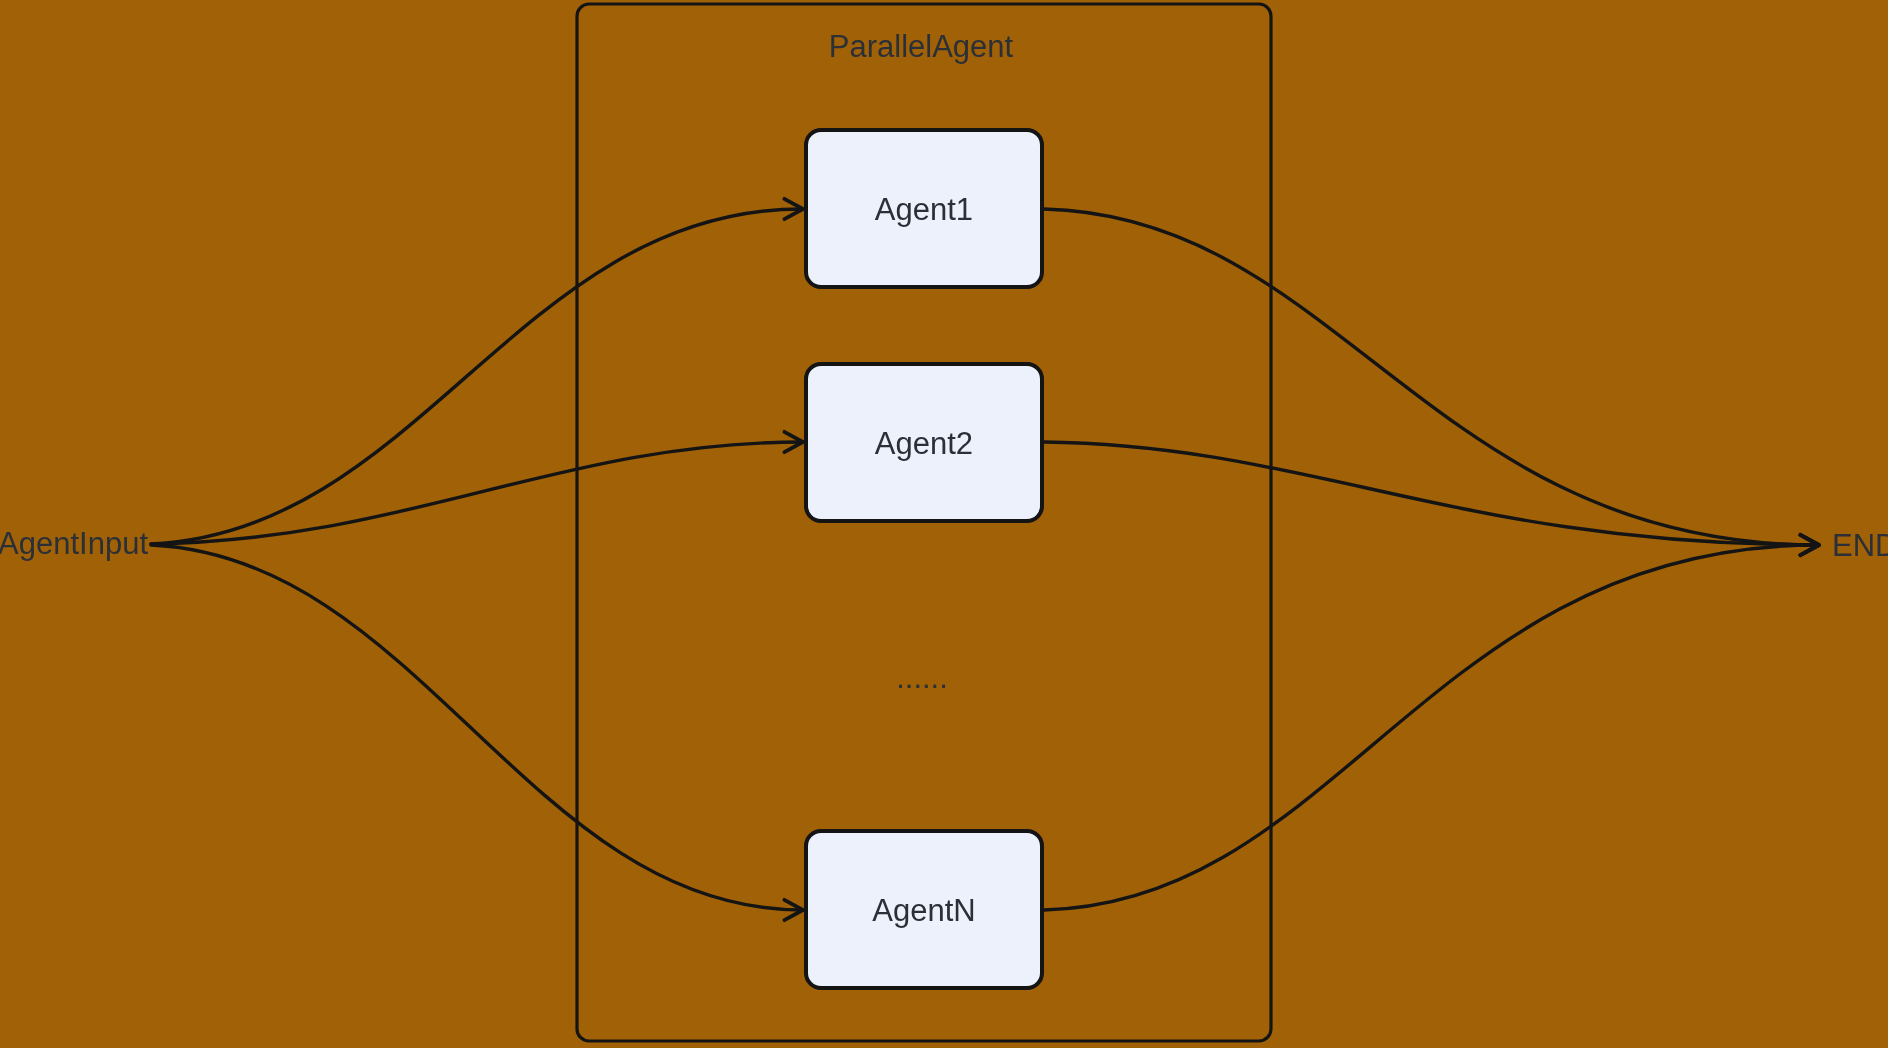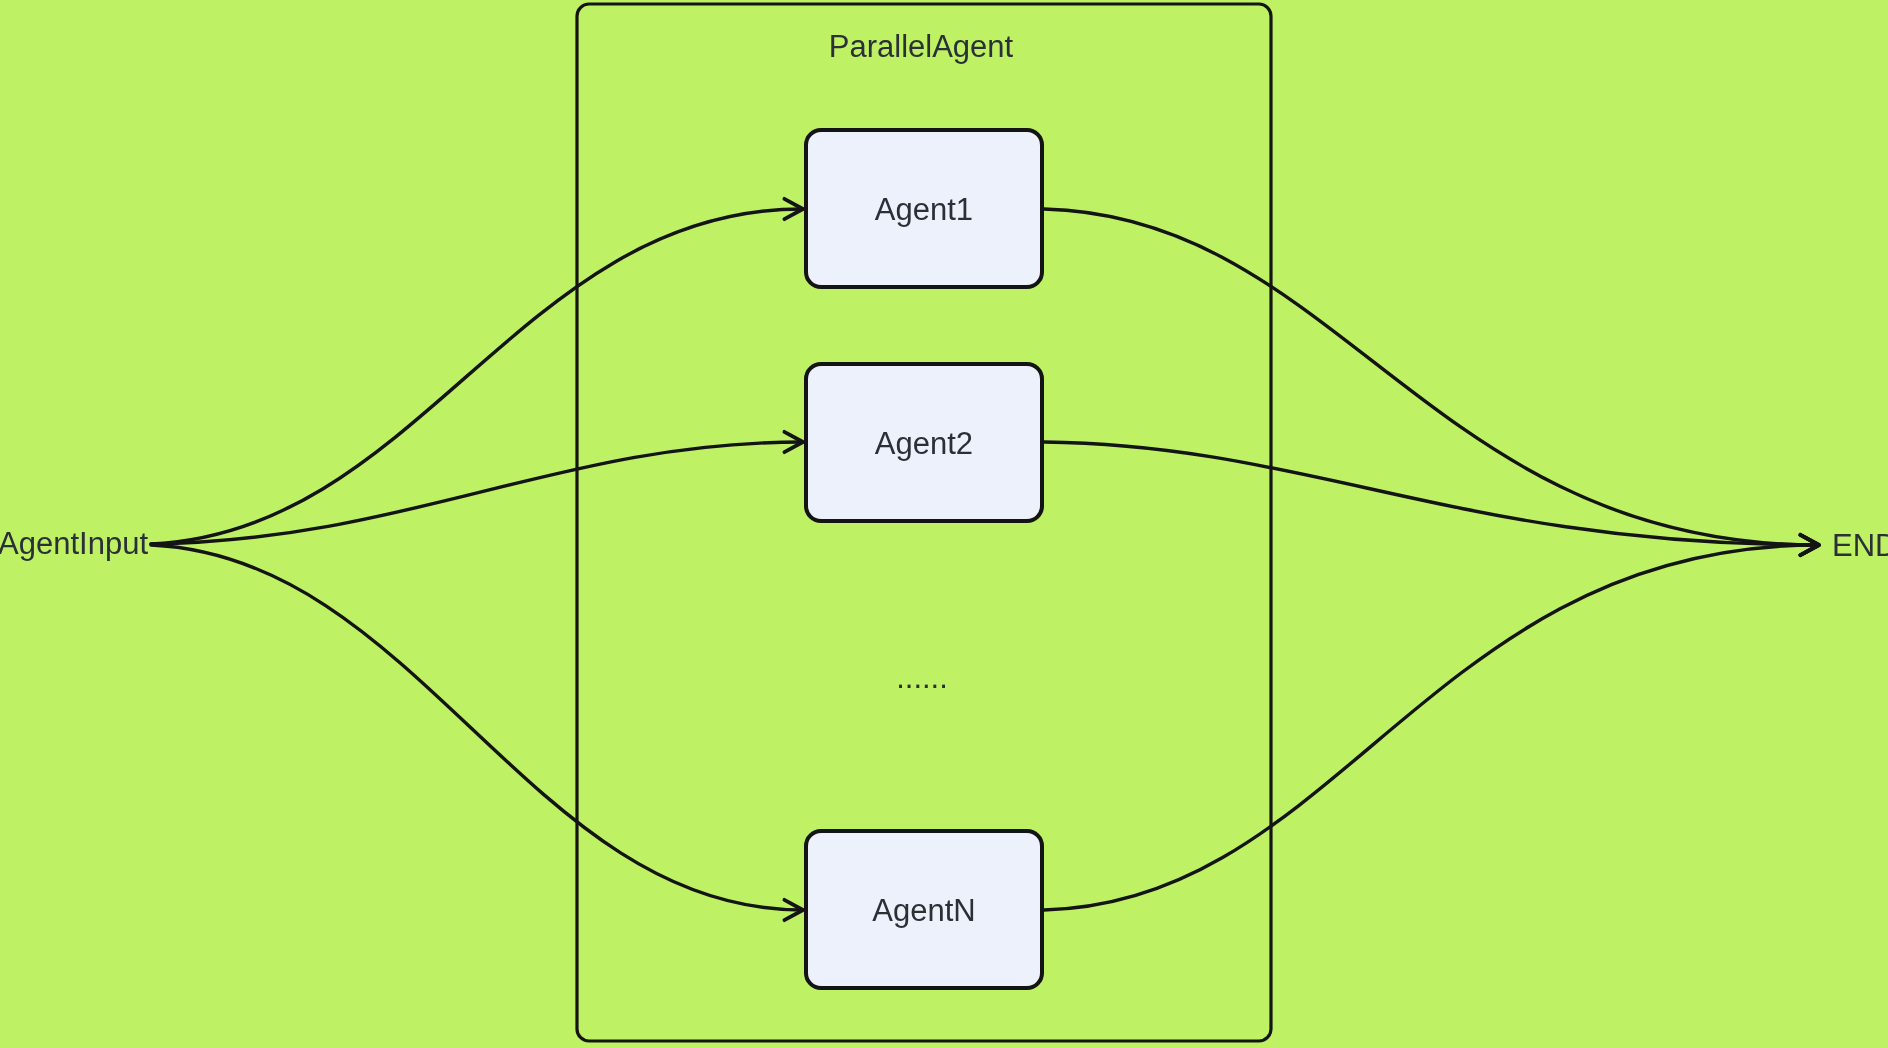--- a/index.html
+++ b/index.html
@@ -4,21 +4,21 @@
 <style>
   html, body {
     margin: 0;
     padding: 0;
     background: #ffffff;
   }
   .stage {
     position: relative;
     width: 1888px;
     height: 1048px;
-    background: #bef264;
+    background: #a16207;
     overflow: hidden;
   }
   svg {
     display: block;
   }
   .dlabel {
     font-family: "Liberation Sans", "DejaVu Sans", sans-serif;
     font-size: 31px;
     font-weight: 400;
   }

